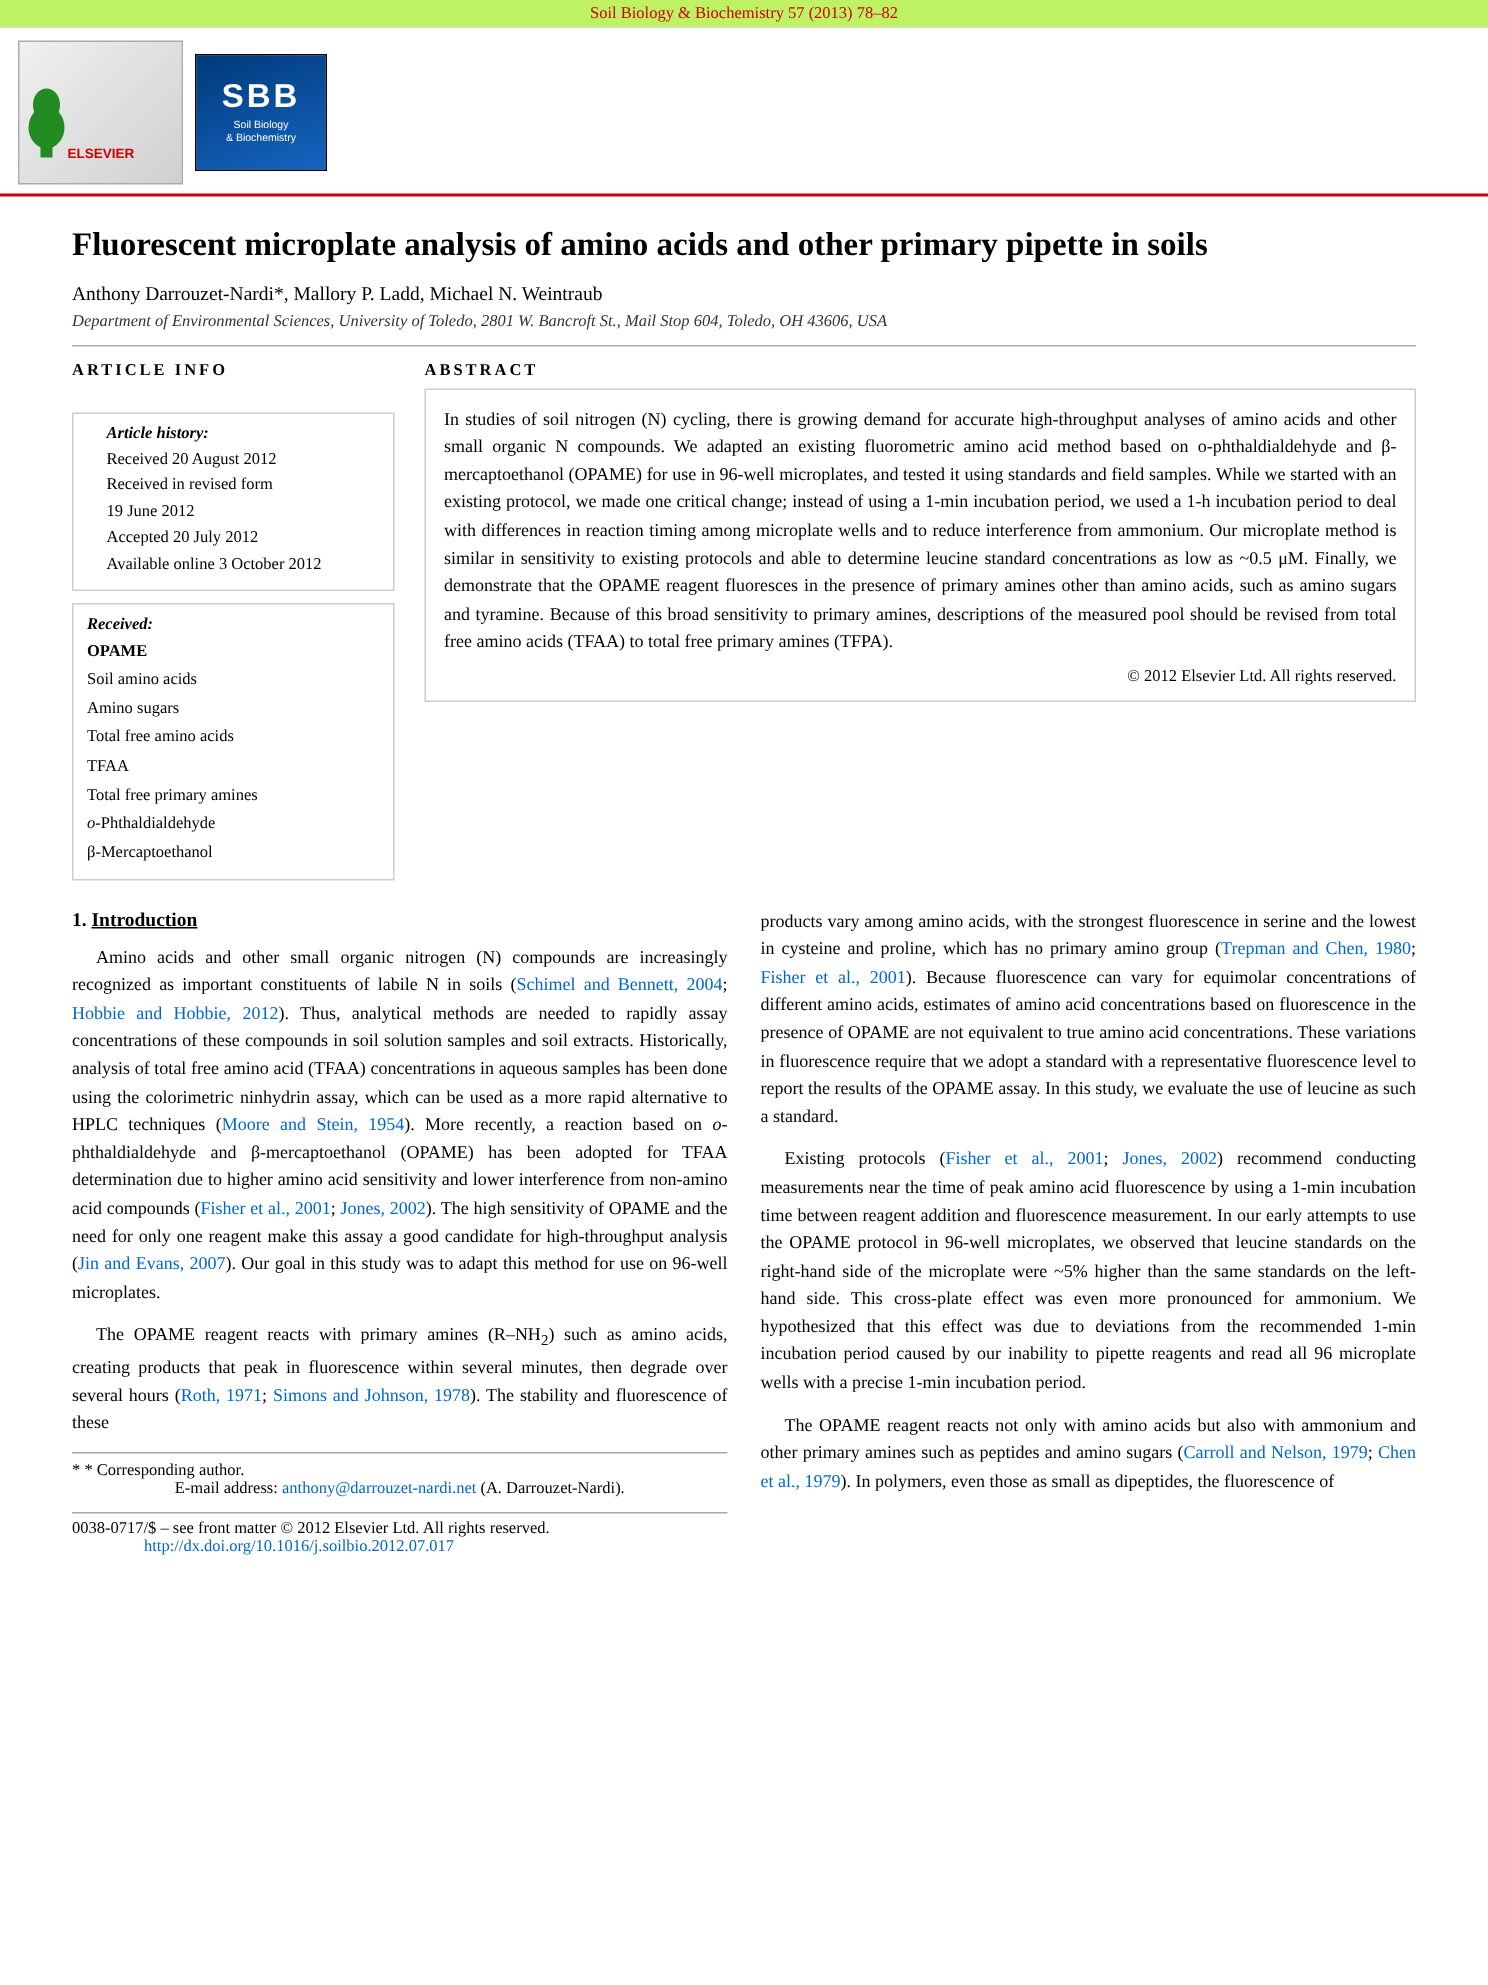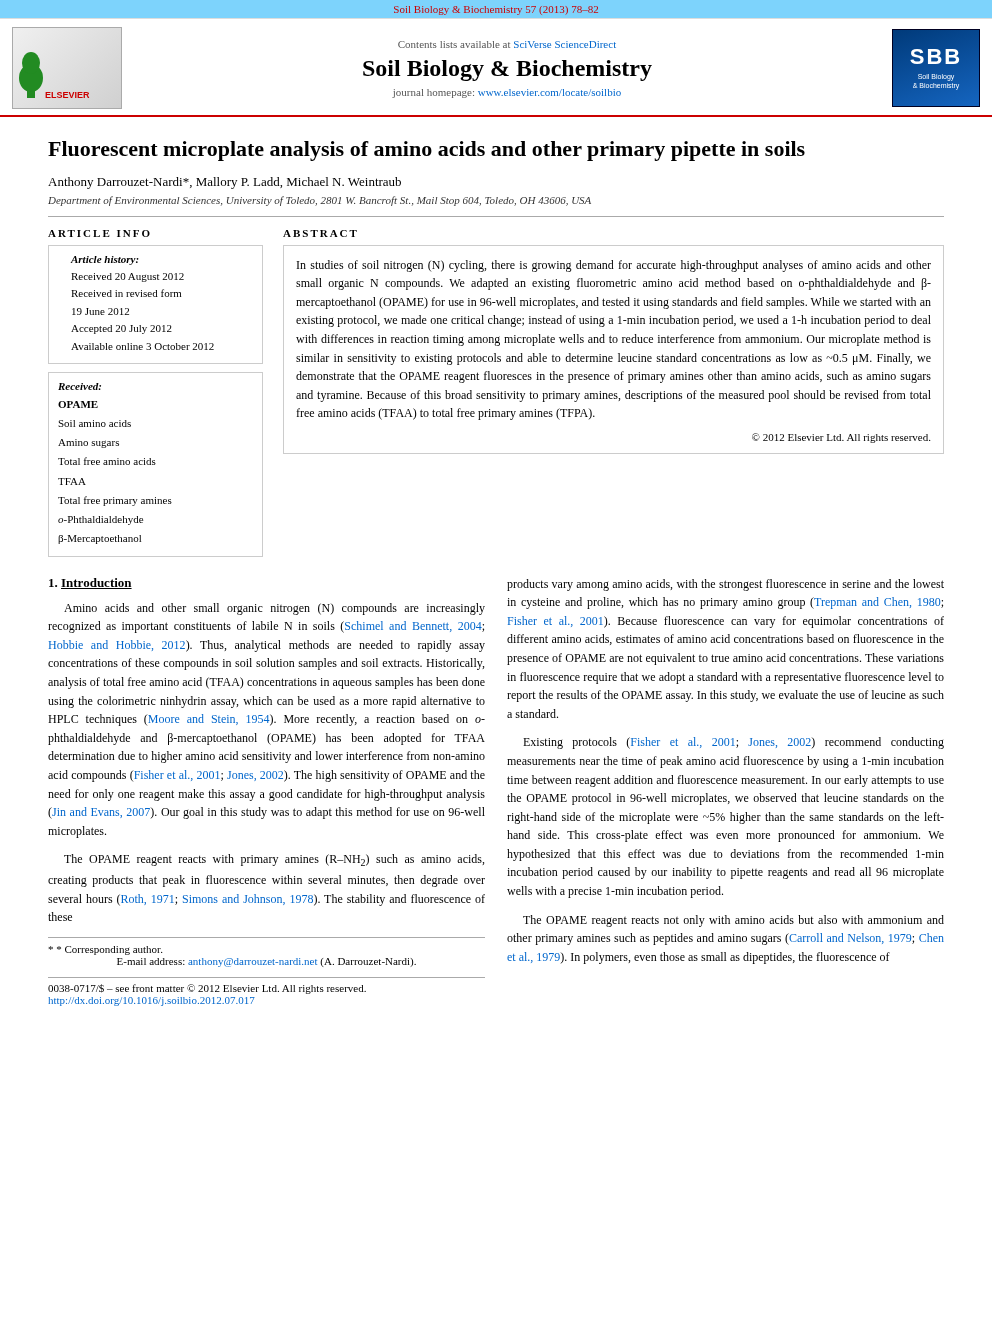--- a/index.html
+++ b/index.html
@@ -12,65 +12,56 @@
       color: #000;
     }
     .ref-link {
       color: #0066cc;
       text-decoration: none;
     }
   </style>
 </head>
 <body>
 
-<div style="text-align:center; padding:3px 0; font-size:11px; color:#c00; background:#7dd3fc; border-bottom:1px solid #ddd;">
+<div style="text-align:center; padding:3px 0; font-size:11px; color:#c00; background:#bef264; border-bottom:1px solid #ddd;">
   <span>Soil Biology &amp; Biochemistry 57 (2013) 78–82</span>
 </div>
 
 <div style="display:flex; align-items:center; padding:8px 12px 6px; border-bottom:2px solid #c00; background:#fff; gap:8px;">
 
-  <div style="width:110px; height:82px; flex-shrink:0; background:linear-gradient(135deg,#f0f0f0,#d0d0d0); border:1px solid #aaa; display:flex; align-items:center; justify-content:center; overflow:hidden;">
+  <div style="width:110px; height:96px; flex-shrink:0; background:linear-gradient(135deg,#f0f0f0,#d0d0d0); border:1px solid #aaa; display:flex; align-items:center; justify-content:center; overflow:hidden;">
     <svg width="100" height="70" viewBox="0 0 100 70">
       <rect x="10" y="55" width="8" height="10" fill="#228B22"></rect>
       <ellipse cx="14" cy="45" rx="12" ry="14" fill="#228B22"></ellipse>
       <ellipse cx="14" cy="30" rx="9" ry="11" fill="#228B22"></ellipse>
       <text x="28" y="65" font-size="9" font-family="Arial" fill="#c00" font-weight="bold">ELSEVIER</text>
     </svg>
   </div>
 
-  <div style="flex:1; text-align:center;">
-    <div style="font-size:11px; color:#555; margin-bottom:4px;">
-      <span>Contents lists available at </span><span style="color:#0066cc; cursor:pointer;">SciVerse ScienceDirect</span>
-    </div>
-    <div style="font-size:24px; font-weight:bold; font-family:'Times New Roman',Times,serif; color:#000; line-height:1.2;">Soil Biology &amp; Biochemistry</div>
-    <div style="font-size:11px; color:#555; margin-top:3px;">
-      <span>journal homepage: </span><span style="color:#0066cc; cursor:pointer;">www.elsevier.com/locate/soilbio</span>
-    </div>
-  </div>
 
   <div style="width:88px; height:78px; flex-shrink:0; background:linear-gradient(160deg,#003a7a,#1565c0); display:flex; flex-direction:column; align-items:center; justify-content:center; color:#fff; font-family:Arial,sans-serif; padding:4px; border:1px solid #002;">
     <div style="font-size:22px; font-weight:bold; letter-spacing:2px; line-height:1;">SBB</div>
     <div style="font-size:7px; text-align:center; margin-top:4px; line-height:1.3;">Soil Biology<br>&amp; Biochemistry</div>
   </div>
 </div>
 
 <div style="padding:18px 48px 10px 48px;">
 
   <h1 style="font-size:22px; font-weight:bold; font-family:'Times New Roman',Times,serif; color:#000; margin-bottom:10px; line-height:1.3;">Fluorescent microplate analysis of amino acids and other primary pipette in soils</h1>
 
   <p style="font-size:13px; color:#000; margin-bottom:4px; font-family:'Times New Roman',Times,serif;">Anthony Darrouzet-Nardi*, Mallory P. Ladd, Michael N. Weintraub</p>
 
   <p style="font-size:11px; font-style:italic; color:#333; margin-bottom:10px; font-family:'Times New Roman',Times,serif;">Department of Environmental Sciences, University of Toledo, 2801 W. Bancroft St., Mail Stop 604, Toledo, OH 43606, USA</p>
 
   <hr style="border:none; border-top:1px solid #aaa; margin:6px 0 10px;">
 
   <div style="display:flex; gap:20px;">
 
     <div style="width:215px; flex-shrink:0; font-size:11px; font-family:'Times New Roman',Times,serif;">
-      <div style="font-size:11px; font-weight:bold; letter-spacing:2px; margin-bottom:6px;">ARTICLE INFO</div>
+      <div style="font-size:11px; font-weight:bold; letter-spacing:2px; margin-bottom:22px;">ARTICLE INFO</div>
       <div style="border:1px solid #ccc; padding:7px 22px; margin-bottom:8px;">
         <div style="font-style:italic; font-weight:bold; margin-bottom:3px; font-size:11px;">Article history:</div>
         <div style="line-height:1.6; font-size:11px;">Received 20 August 2012</div>
         <div style="line-height:1.6; font-size:11px;">Received in revised form</div>
         <div style="line-height:1.6; font-size:11px;">19 June 2012</div>
         <div style="line-height:1.6; font-size:11px;">Accepted 20 July 2012</div>
         <div style="line-height:1.6; font-size:11px;">Available online 3 October 2012</div>
       </div>
       <div style="border:1px solid #ccc; padding:7px 9px;">
         <div style="font-style:italic; font-weight:bold; margin-bottom:3px; font-size:11px;">Received:</div>
@@ -108,21 +99,21 @@
       </p>
 
       <div style="margin-top:10px; border-top:1px solid #aaa; padding-top:5px; font-size:11px;">
         <p style="font-size:11px;">* <span>* Corresponding author.</span></p>
         <p style="font-size:11px;text-align:center;">
           <span>E-mail address: </span><a href="#" style="color:#0066cc; text-decoration:none;">anthony@darrouzet-nardi.net</a><span> (A. Darrouzet-Nardi).</span>
         </p>
       </div>
       <div style="margin-top:10px; border-top:1px solid #aaa; padding-top:4px;">
         <p style="font-size:11px; font-family:'Times New Roman',Times,serif;">0038-0717/$ – see front matter © 2012 Elsevier Ltd. All rights reserved.</p>
-        <p style="font-size:11px;"><a href="#" style="color:#0066cc; text-decoration:none;">http://dx.doi.org/10.1016/j.soilbio.2012.07.017</a></p>
+        <p style="font-size:11px;"><a href="#" style="color:#0066cc; text-decoration:none;margin-left:48px;">http://dx.doi.org/10.1016/j.soilbio.2012.07.017</a></p>
       </div>
     </div>
 
     <div style="flex:1; font-size:12px; font-family:'Times New Roman',Times,serif;">
       <p style="text-align:justify; font-size:12px; line-height:1.55; margin-bottom:10px;">
         products vary among amino acids, with the strongest fluorescence in serine and the lowest in cysteine and proline, which has no primary amino group (<a href="#" class="ref-link" style="color:#0066cc;">Trepman and Chen, 1980</a>; <a href="#" class="ref-link" style="color:#0066cc;">Fisher et al., 2001</a>). Because fluorescence can vary for equimolar concentrations of different amino acids, estimates of amino acid concentrations based on fluorescence in the presence of OPAME are not equivalent to true amino acid concentrations. These variations in fluorescence require that we adopt a standard with a representative fluorescence level to report the results of the OPAME assay. In this study, we evaluate the use of leucine as such a standard.
       </p>
       <p style="text-align:justify; font-size:12px; line-height:1.55; margin-bottom:10px;">
         <span style="display:inline-block;width:16px;"></span>Existing protocols (<a href="#" class="ref-link" style="color:#0066cc;">Fisher et al., 2001</a>; <a href="#" class="ref-link" style="color:#0066cc;">Jones, 2002</a>) recommend conducting measurements near the time of peak amino acid fluorescence by using a 1-min incubation time between reagent addition and fluorescence measurement. In our early attempts to use the OPAME protocol in 96-well microplates, we observed that leucine standards on the right-hand side of the microplate were ~5% higher than the same standards on the left-hand side. This cross-plate effect was even more pronounced for ammonium. We hypothesized that this effect was due to deviations from the recommended 1-min incubation period caused by our inability to pipette reagents and read all 96 microplate wells with a precise 1-min incubation period.
       </p>

